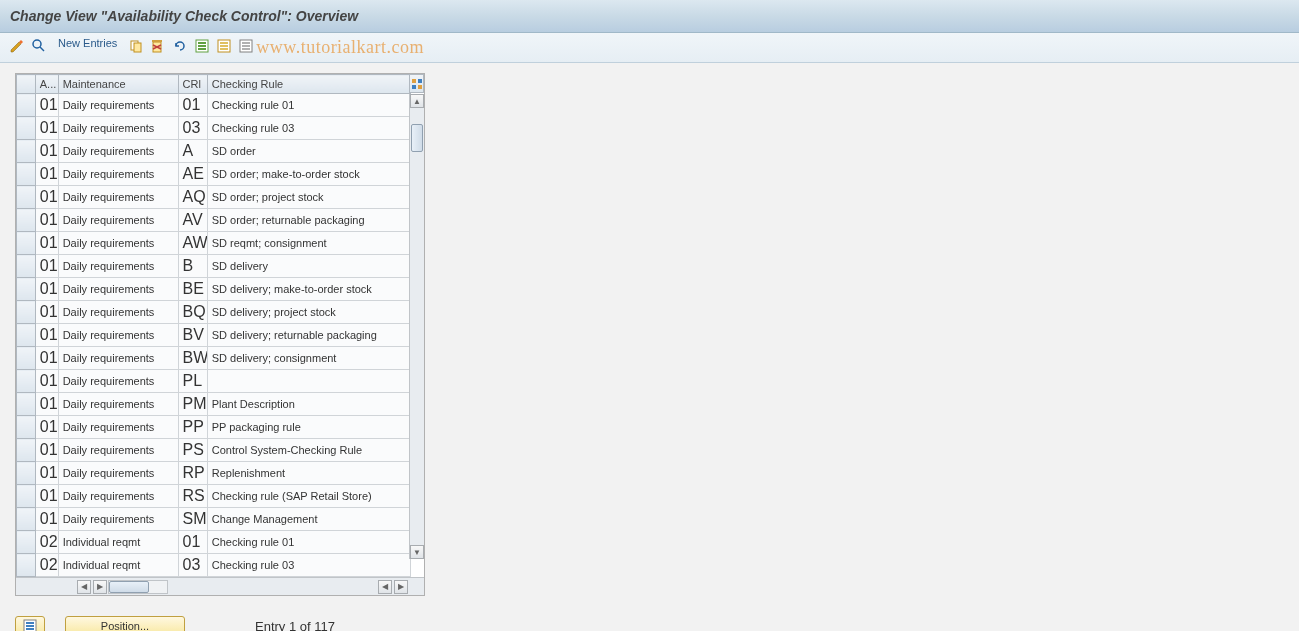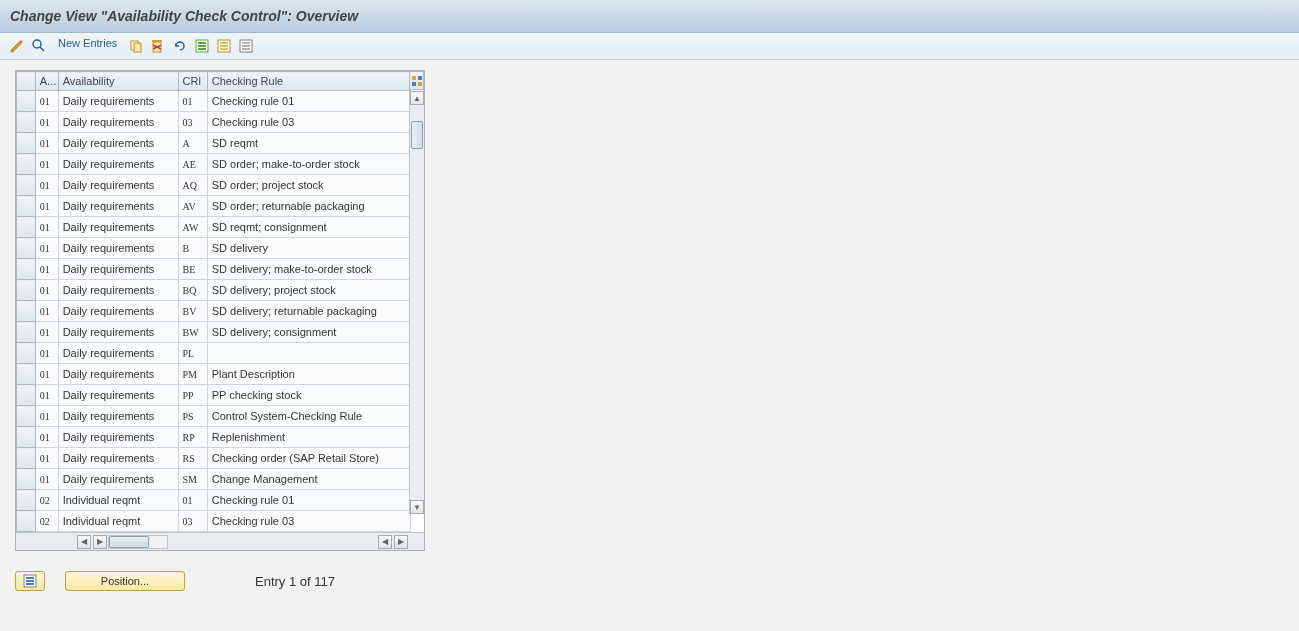--- a/index.html
+++ b/index.html
@@ -94,21 +94,21 @@
   height: 21px;
   white-space: nowrap;
   overflow: hidden;
   background: #fafbfc;
 }
 .data-table td.row-sel {
   background: linear-gradient(to bottom, #f0f4f8, #dde6ee);
   border: 1px solid #b0b8c0;
   width:18px;
 }
-.data-table td.mono { font-family: Liberation Serif, serif; font-size: 10px; }
+.data-table td.mono { font-family: Liberation Sans, sans-serif; font-size: 16px; }
 .config-col {
   position: absolute;
   top: 0;
   right: 0;
   width: 15px;
   height: 19px;
   background: linear-gradient(to bottom, #f0f4f8, #dde6ee);
   border: 1px solid #b0b8c0;
   display:flex;align-items:center;justify-content:center;
 }
@@ -239,31 +239,32 @@
       </svg>
   </span>
   <span class="tb-icon">
     <svg viewBox="0 0 16 16">
         <rect x="2" y="2" width="12" height="12" fill="#fff" stroke="#808080"></rect>
         <rect x="4" y="4" width="8" height="2" fill="#b0b0b0"></rect>
         <rect x="4" y="7" width="8" height="2" fill="#b0b0b0"></rect>
         <rect x="4" y="10" width="8" height="2" fill="#b0b0b0"></rect>
       </svg>
   </span>
+  <span class="watermark">www.tutorialkart.com</span>
 </div>
 
 <div class="content">
   <div class="table-wrap">
     <div class="table-inner">
       <table class="data-table">
         <thead>
           <tr>
             <th class="row-sel-h"></th>
             <th class="col-a">A...</th>
-            <th class="col-desc">Availability</th>
+            <th class="col-desc">Maintenance</th>
             <th class="col-crl">CRl</th>
             <th class="col-rule">Checking Rule</th>
           </tr>
         </thead>
         <tbody id="table-body">
             <tr>
               <td class="row-sel"></td>
               <td class="mono">01</td>
               <td>Daily requirements</td>
               <td class="mono">01</td>
@@ -274,21 +275,21 @@
               <td class="mono">01</td>
               <td>Daily requirements</td>
               <td class="mono">03</td>
               <td>Checking rule 03</td>
             </tr>
             <tr>
               <td class="row-sel"></td>
               <td class="mono">01</td>
               <td>Daily requirements</td>
               <td class="mono">A</td>
-              <td>SD reqmt</td>
+              <td>SD order</td>
             </tr>
             <tr>
               <td class="row-sel"></td>
               <td class="mono">01</td>
               <td>Daily requirements</td>
               <td class="mono">AE</td>
               <td>SD order; make-to-order stock</td>
             </tr>
             <tr>
               <td class="row-sel"></td>
@@ -358,42 +359,42 @@
               <td class="mono">01</td>
               <td>Daily requirements</td>
               <td class="mono">PM</td>
               <td>Plant Description</td>
             </tr>
             <tr>
               <td class="row-sel"></td>
               <td class="mono">01</td>
               <td>Daily requirements</td>
               <td class="mono">PP</td>
-              <td>PP checking stock</td>
+              <td>PP packaging rule</td>
             </tr>
             <tr>
               <td class="row-sel"></td>
               <td class="mono">01</td>
               <td>Daily requirements</td>
               <td class="mono">PS</td>
               <td>Control System-Checking Rule</td>
             </tr>
             <tr>
               <td class="row-sel"></td>
               <td class="mono">01</td>
               <td>Daily requirements</td>
               <td class="mono">RP</td>
               <td>Replenishment</td>
             </tr>
             <tr>
               <td class="row-sel"></td>
               <td class="mono">01</td>
               <td>Daily requirements</td>
               <td class="mono">RS</td>
-              <td>Checking order (SAP Retail Store)</td>
+              <td>Checking rule (SAP Retail Store)</td>
             </tr>
             <tr>
               <td class="row-sel"></td>
               <td class="mono">01</td>
               <td>Daily requirements</td>
               <td class="mono">SM</td>
               <td>Change Management</td>
             </tr>
             <tr>
               <td class="row-sel"></td>

